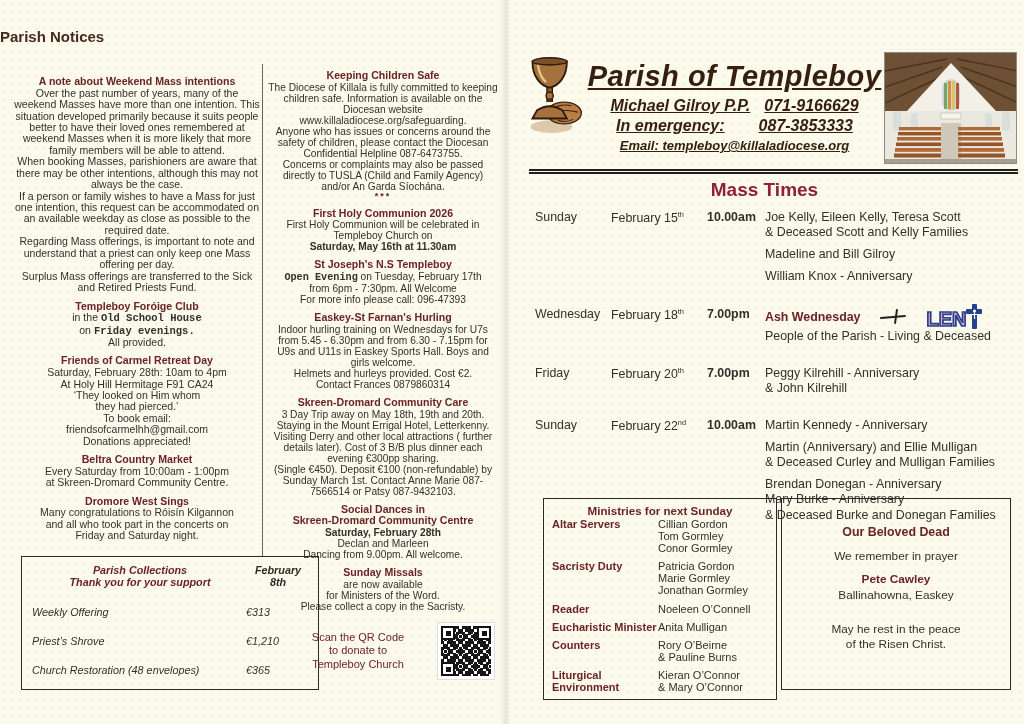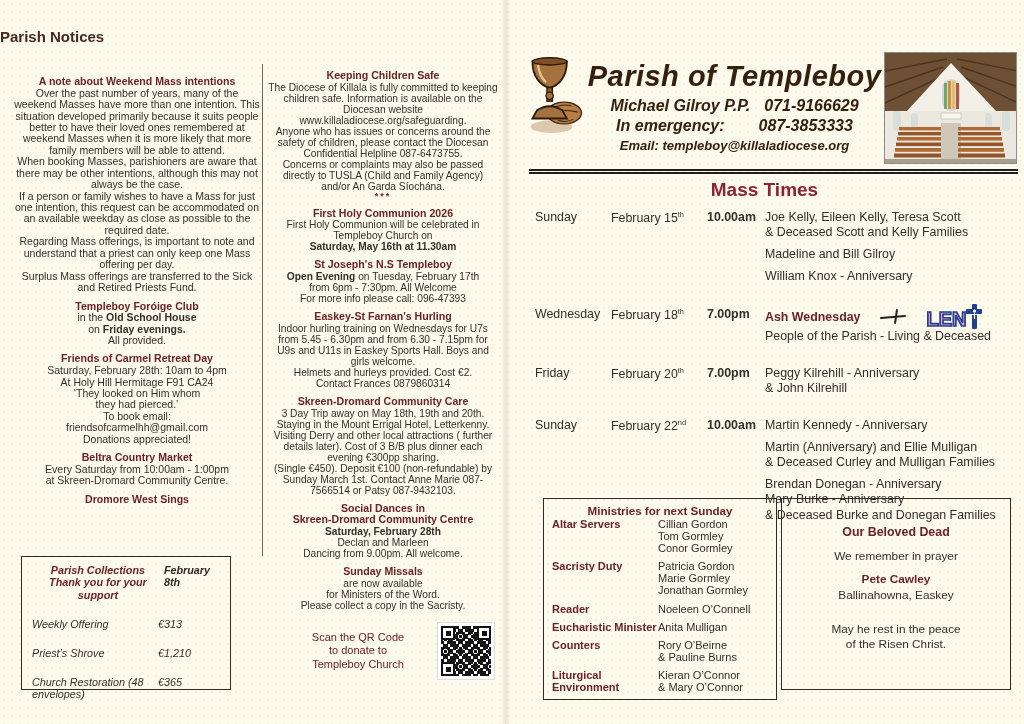--- a/index.html
+++ b/index.html
@@ -28,33 +28,33 @@
     font-size:15px; font-weight:bold; color:#46291f;
   }
   .coldiv { position:absolute; left:262px; top:64px; width:1px; height:492px; background:#6a6258; }
   .col { position:absolute; text-align:center; }
   .col1 { left:14px; top:76px; width:246px; height:472px; overflow:hidden; }
   .col2 { left:268px; top:70px; width:230px; height:548px; overflow:hidden; }
   .sec { margin-bottom:7px; }
   .sec h3 { font-size:10.6px; font-weight:bold; color:#6b2326; white-space:pre-line; line-height:1.1; }
   .col1 .body, .col1 p { font-size:10.5px; line-height:1.09; white-space:pre-line; }
   .col2 .body, .col2 p { font-size:10.2px; line-height:1.08; white-space:pre-line; }
-  .bd { font-weight:bold; }
+  .bd { font-weight:bold;font-family:Liberation Mono, monospace; }
   .bold-line { font-weight:bold; }
   .stars { color:#6b2326; font-weight:bold; font-size:9px; letter-spacing:2px; line-height:1; }
 
   
   .cbox {
-    position:absolute; left:21px; top:556px; width:210px; height:134px;
+    position:absolute; left:21px; top:556px; width:298px; height:134px;
     border:1.6px solid #2d2a26; padding:7px 10px 0 10px;
     font-style:italic; font-size:10.8px;
   }
   .chead { display:flex; justify-content:space-between; }
   .chead-l { text-align:center; font-weight:bold; color:#6b2326; line-height:1.15; margin:0 auto; }
-  .chead-r { font-weight:bold; color:#2d2a26; white-space:pre-line; line-height:1.15; width:60px; }
+  .chead-r { font-weight:bold; color:#2d2a26; text-align:center; white-space:pre-line; line-height:1.15; width:60px; }
   .crow { display:grid; grid-template-columns:1fr 62px; margin-top:17px; }
   .crow .camount { text-align:left; }
 
   
   .qrarea { position:absolute; left:293px; top:622px; width:205px; display:flex; align-items:center; gap:14px; }
   .qrlabel { width:130px; text-align:center; font-size:11px; font-weight:normal; color:#6b2326; white-space:pre-line; line-height:1.2; }
   .qr { position:relative; width:58px; height:58px; background:#fff; border:1px solid #ddd; }
   .qmod {
     position:absolute; left:3px; top:3px; right:3px; bottom:3px;
     background:
@@ -62,21 +62,21 @@
       conic-gradient(#161616 25%, transparent 0 50%, #161616 0 75%, transparent 0) 2px 3px/10px 10px,
       #fff;
   }
   .fp { position:absolute; width:14px; height:14px; border:2.6px solid #111; background:#fff; }
   .fp::after { content:""; position:absolute; left:2.6px; top:2.6px; width:5px; height:5px; background:#111; }
   .fp.tl { left:3px; top:3px; } .fp.tr { right:3px; top:3px; } .fp.bl { left:3px; bottom:3px; }
 
   
   .rpage { position:absolute; left:505px; top:0; width:519px; height:724px; }
   .phead { position:absolute; left:22px; top:52px; width:490px; display:flex; align-items:flex-start; }
-  .ptitles { flex:1; text-align:center; padding-top:8px; font-style:italic; color:#35200f; }
+  .ptitles { flex:1; text-align:center; padding-top:8px; font-style:italic; color:#35200f;text-decoration:underline; }
   .ptitle { font-size:29px; font-weight:bold; letter-spacing:.5px; }
   .pline { display:flex; justify-content:center; gap:14px; font-size:16px; font-weight:bold; margin-top:4px; }
   .pline.emer { gap:34px; margin-top:2px; }
   .pemail { font-size:13px; font-weight:bold; margin-top:3px; }
   .photo { width:133px; height:112px; border:1px solid #8c8c8c; overflow:hidden; flex:0 0 auto; }
   .drule { position:absolute; left:24px; top:169px; right:6px; height:5px;
            border-top:2.4px solid #1f1f1f; border-bottom:2.4px solid #1f1f1f; }
   .mtitle { position:absolute; top:179px; left:0; width:519px; text-align:center;
             font-size:19px; font-weight:bold; color:#8d2332; }
   .mtable { position:absolute; left:30px; top:210px; width:482px; }
@@ -149,20 +149,23 @@
 friendsofcarmelhh@gmail.com
 Donations appreciated!</p>
       </div>
       <div class="sec">
         <h3>Beltra Country Market</h3>
         <p class="body">Every Saturday from 10:00am - 1:00pm
 at Skreen-Dromard Community Centre.</p>
       </div>
       <div class="sec">
         <h3>Dromore West Sings</h3>
+        <p class="body">Many congratulations to Róisín Kilgannon
+and all who took part in the concerts on
+Friday and Saturday night.</p>
       </div>
     </div>
 
     <div class="col col2">
       <div class="sec">
         <h3>Keeping Children Safe</h3>
         <p class="body">The Diocese of Killala is fully committed to keeping children safe. Information is available on the Diocesan website www.killaladiocese.org/safeguarding.
 Anyone who has issues or concerns around the safety of children, please contact the Diocesan Confidential Helpline 087-6473755.
 Concerns or complaints may also be passed directly to TUSLA (Child and Family Agency) and/or An Garda Síochána.</p>
         <div class="stars">***</div>

